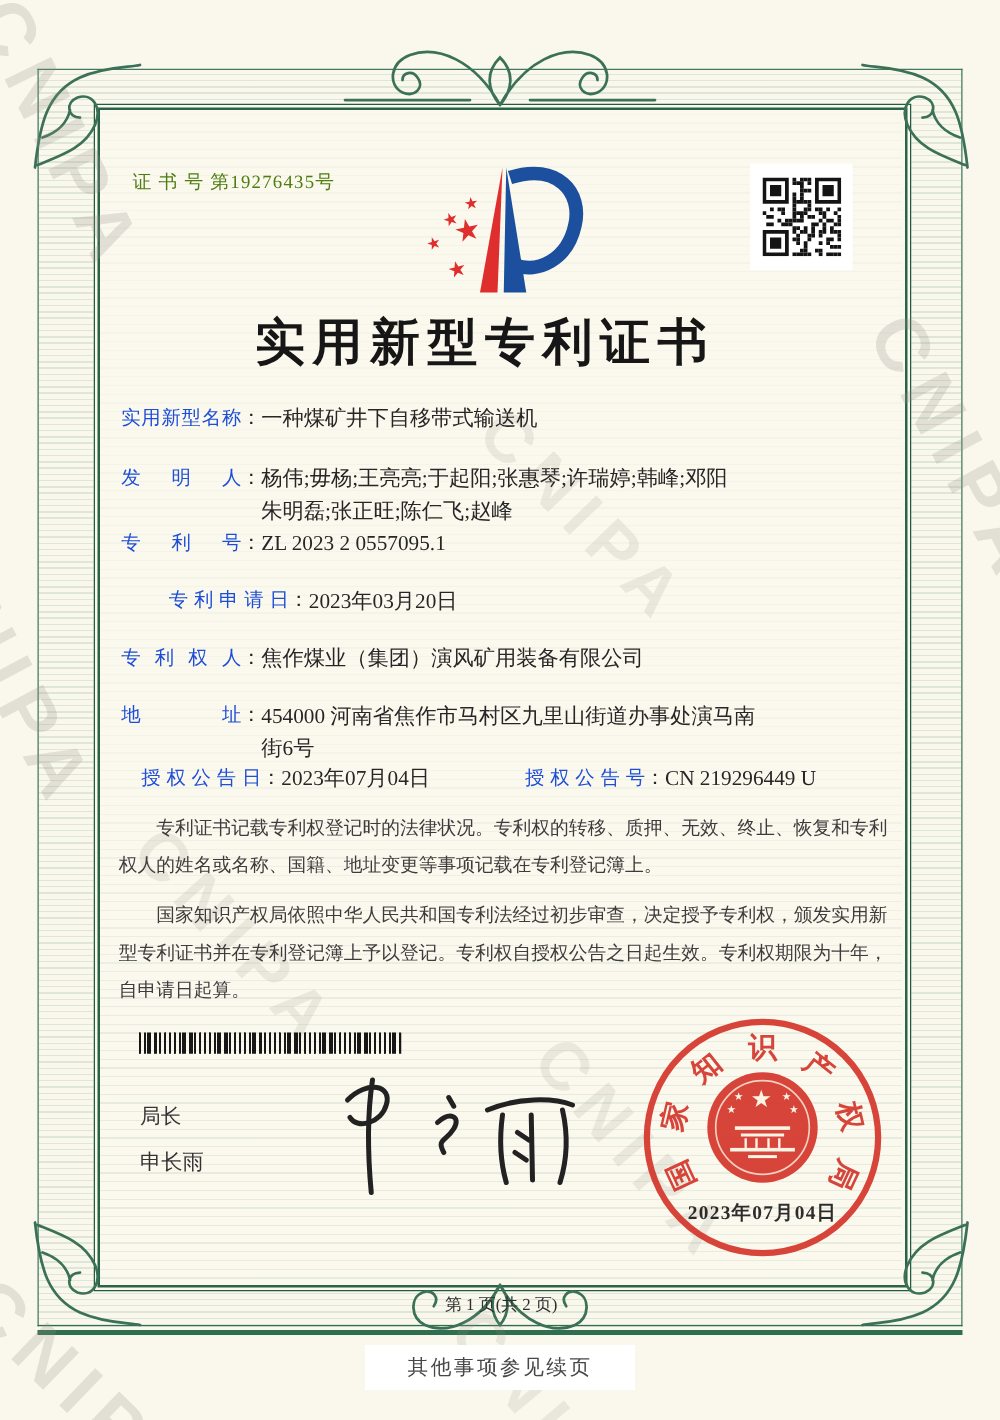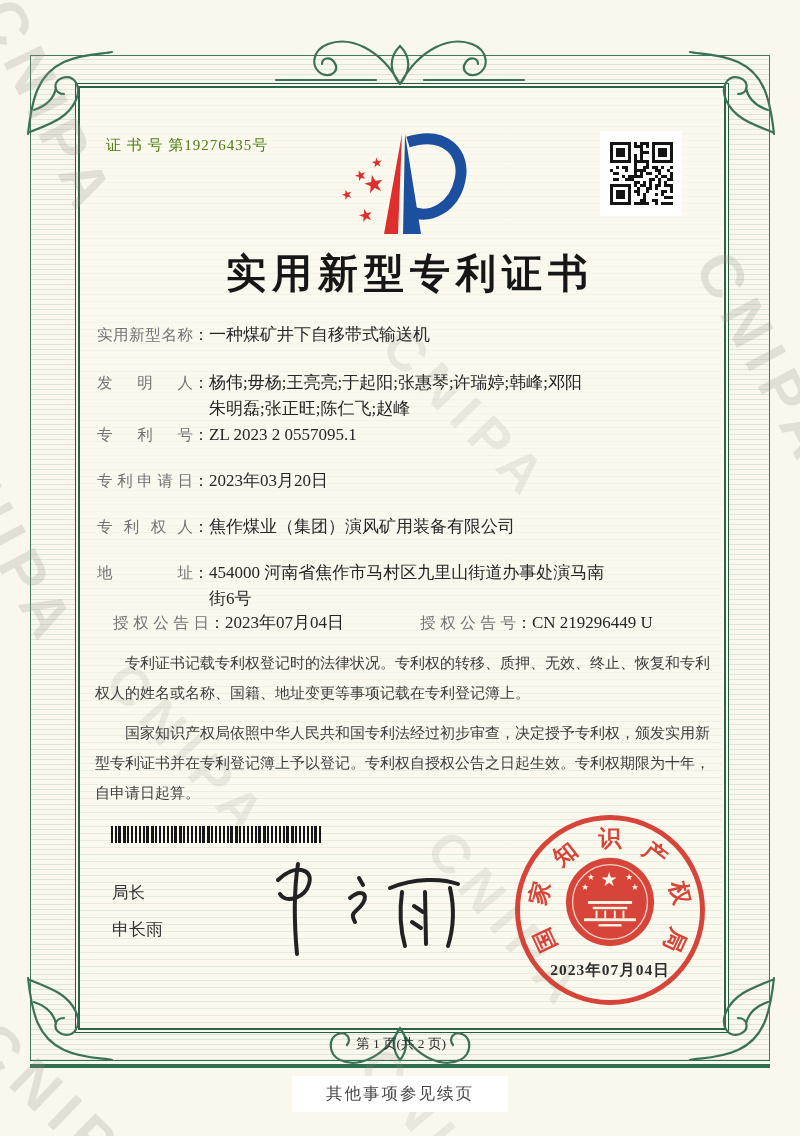--- a/index.html
+++ b/index.html
@@ -54,25 +54,25 @@
     z-index:1;pointer-events:none;
   }
   .wm.f{color:rgba(151,148,137,0.16);font-size:54px;}
   
   .content{position:absolute;inset:0;z-index:3;}
   .cert-no{left:106px;top:136px;font-size:15px;color:#4d7c0f;letter-spacing:1px;}
   .logo{left:336px;top:128px;}
   .qr-box{left:600px;top:131px;width:82px;height:85px;background:#fff;}
   .qr-box svg{position:absolute;left:10px;top:11px;}
   .title{
-    left:84px;top:246px;width:652px;text-align:center;
+    left:62px;top:246px;width:652px;text-align:center;
     font-size:40px;font-weight:700;letter-spacing:6px;color:#161616;
   }
   .frow{position:absolute;left:97px;display:flex;font-size:17px;line-height:26px;color:#262626;}
-  .lab{width:96px;flex:none;font-size:15.5px;text-align:justify;text-align-last:justify;color:#737373;}
+  .lab{width:96px;flex:none;font-size:15.5px;text-align:justify;text-align-last:justify;color:#1d4ed8;}
   .colon{flex:none;width:16px;font-size:16px;}
   .val{max-width:460px;}
   .val .vline{display:block;}
   .paras{position:absolute;left:95px;top:648px;width:618px;}
   .paras p{margin:0 0 10px;font-size:15px;line-height:30px;text-indent:2em;color:#3c3c3c;}
   .barcode{
     left:111px;top:826px;width:210px;height:17px;
     background:
       repeating-linear-gradient(90deg,#161616 0 2px,transparent 2px 4px),
       repeating-linear-gradient(90deg,#161616 0 1px,transparent 1px 7px);
@@ -310,21 +310,21 @@
         <span class="vline">朱明磊;张正旺;陈仁飞;赵峰</span>
       </span>
     </div>
 
     <div class="frow" style="top:422px;">
       <span class="lab">专利号</span>
       <span class="colon">：</span>
       <span class="val">ZL 2023 2 0557095.1</span>
     </div>
 
-    <div class="frow" style="top:468px;">
+    <div class="frow" style="top:468px;margin-left:38px;">
       <span class="lab">专利申请日</span>
       <span class="colon">：</span>
       <span class="val">2023年03月20日</span>
     </div>
 
     <div class="frow" style="top:514px;">
       <span class="lab">专利权人</span>
       <span class="colon">：</span>
       <span class="val">焦作煤业（集团）演风矿用装备有限公司</span>
     </div>

